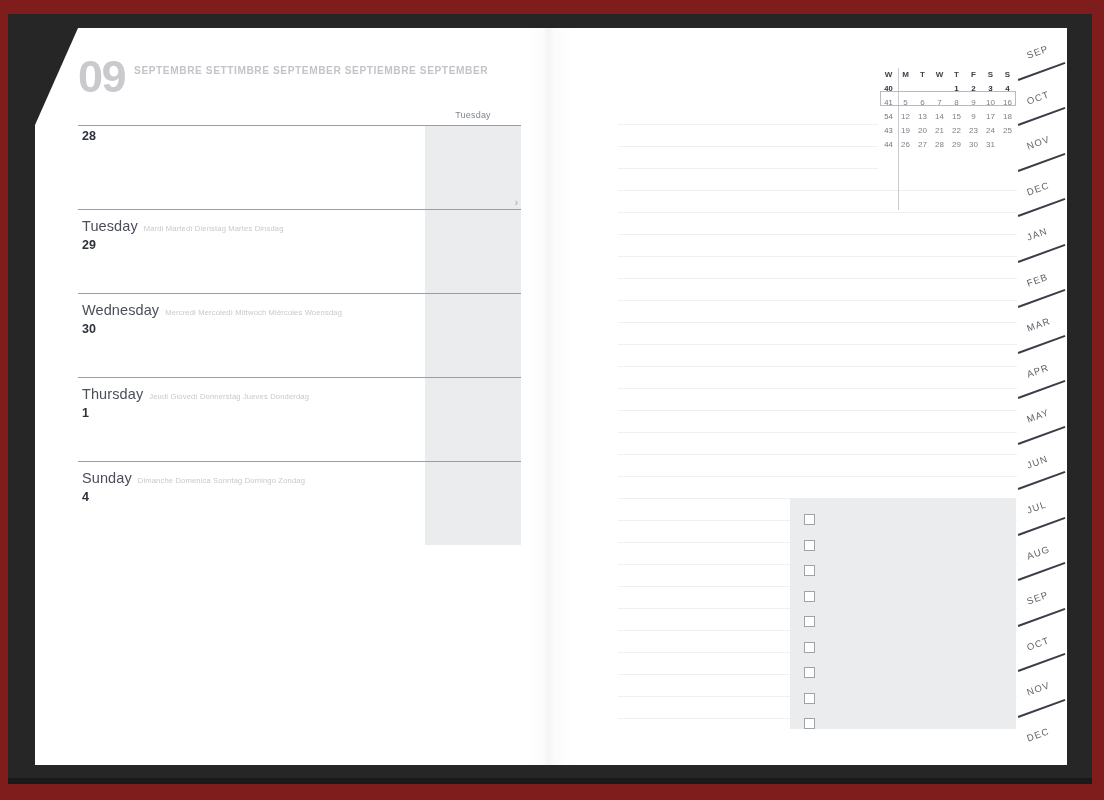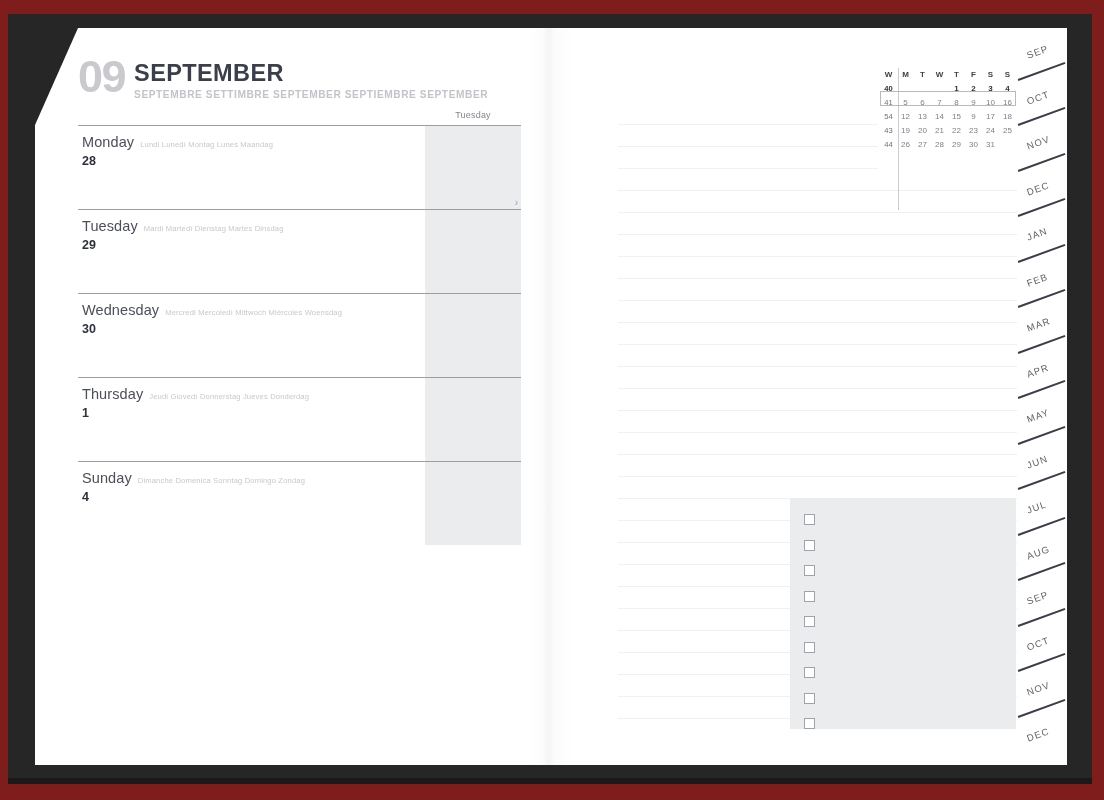--- a/index.html
+++ b/index.html
@@ -189,32 +189,30 @@
 
   <div class="cover"></div>
   <div class="cover-edge"></div>
 
   <div class="page-left">
 
     <div class="hdr">
       <div class="hdr-row">
         <div class="month-num">09</div>
         <div class="month-block">
-          <div class="month-name">SEPTEMBER</div>
           <div class="month-langs">SEPTEMBRE SETTIMBRE SEPTEMBER SEPTIEMBRE SEPTEMBER</div>
         </div>
       </div>
     </div>
 
     <div class="priority-label">Tuesday</div>
 
     <div class="daygrid">
         <div class="day-row">
           <div class="prio-cell"></div>
-          <div class="day-head"><span class="day-name">Monday</span><span class="day-langs">Lundi Lunedì Montag Lunes Maandag</span></div>
           <div class="day-num">28</div>
           <div class="chev">›</div>
         </div>
         <div class="day-row">
           <div class="prio-cell"></div>
           <div class="day-head"><span class="day-name">Tuesday</span><span class="day-langs">Mardi Martedì Dienstag Martes Dinsdag</span></div>
           <div class="day-num">29</div>
         </div>
         <div class="day-row">
           <div class="prio-cell"></div>

